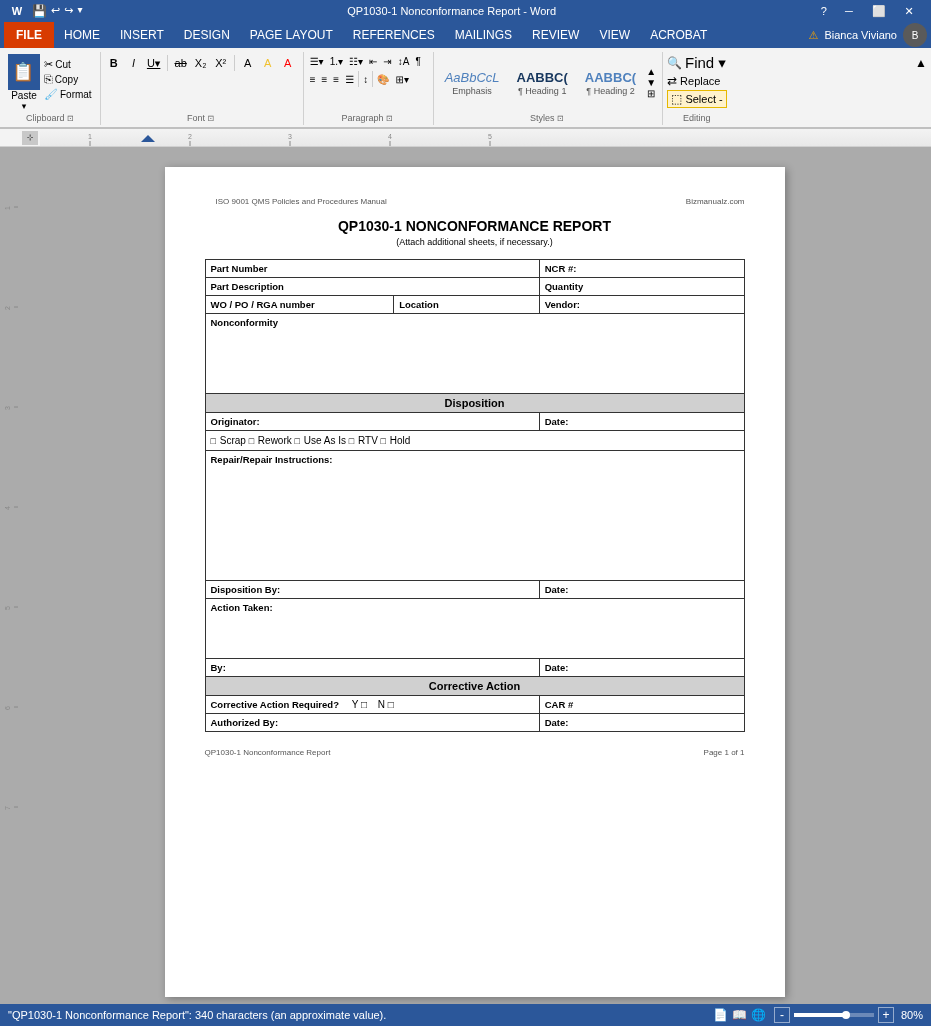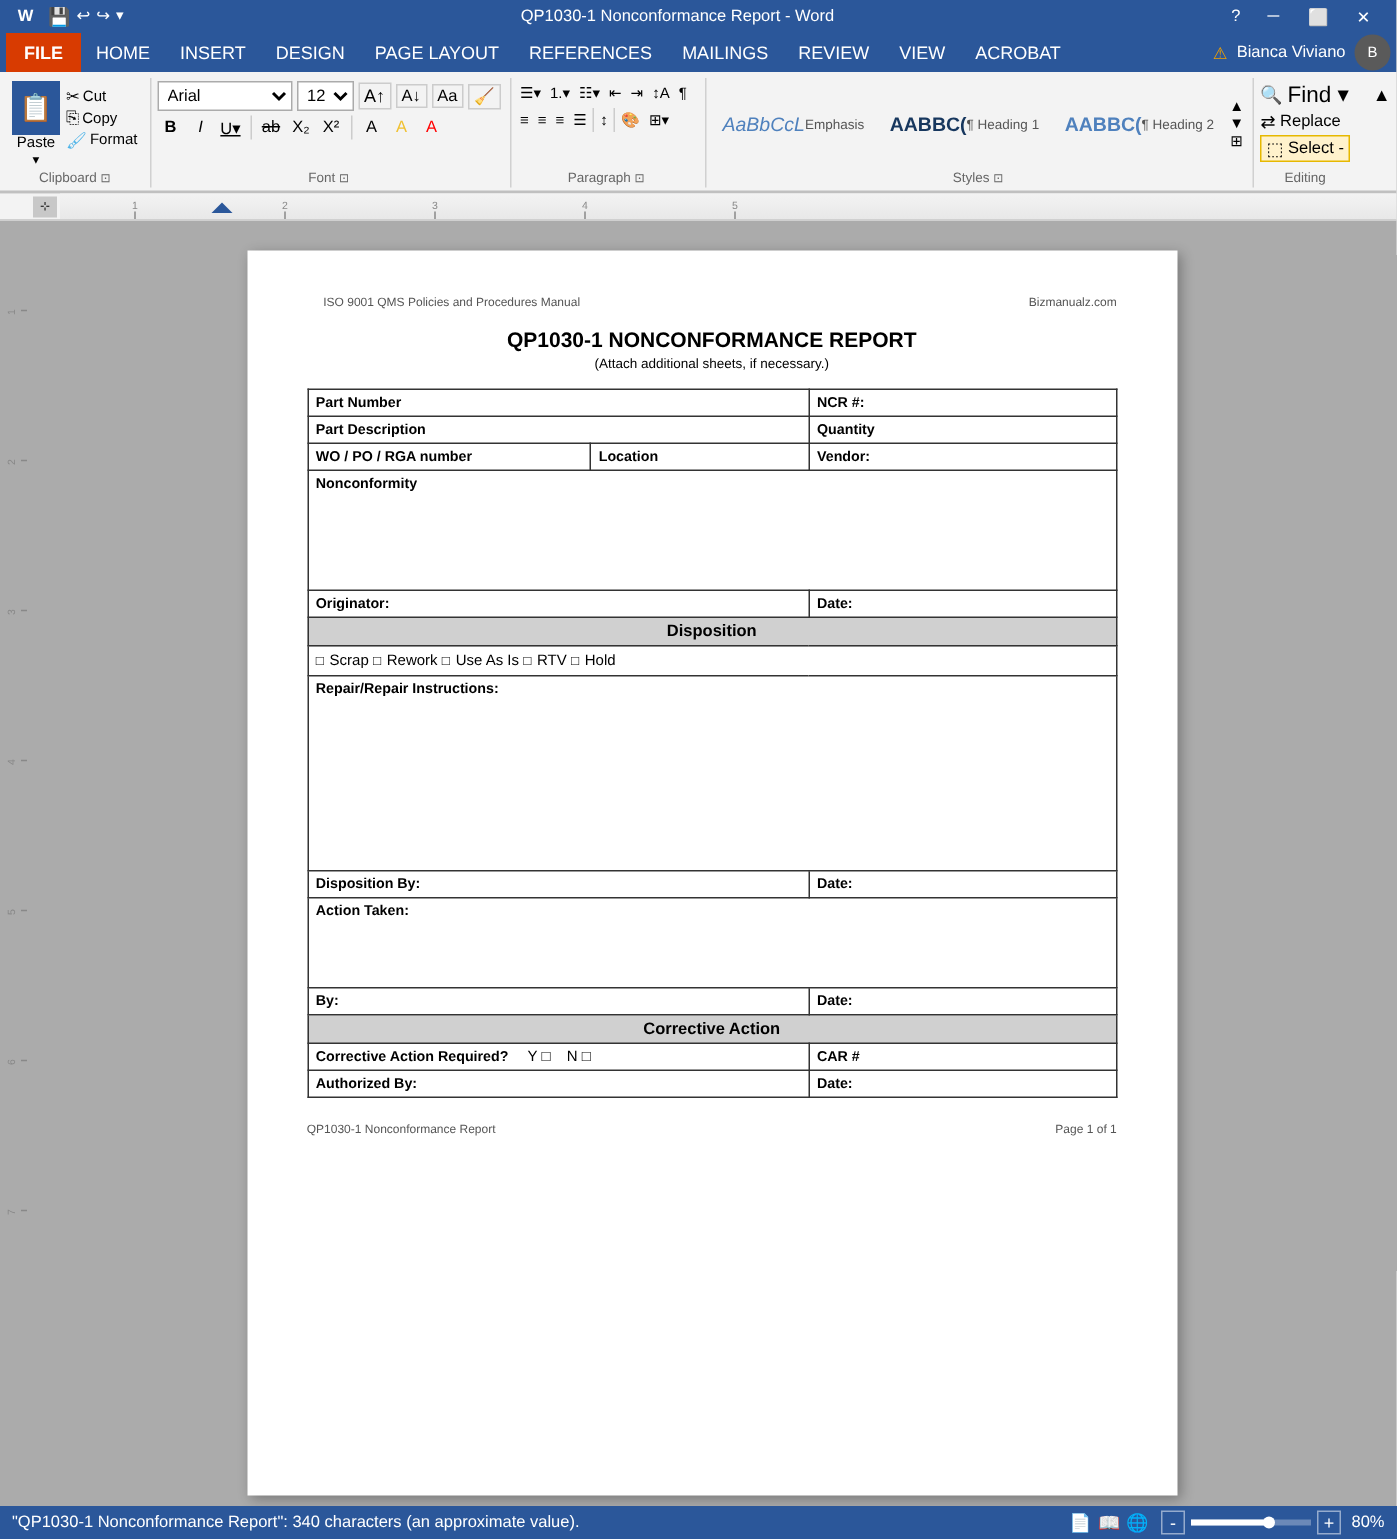--- a/index.html
+++ b/index.html
@@ -77,21 +77,21 @@
       width: 18px; height: 18px;
       display: flex; align-items: center; justify-content: center;
       font-size: 11px; cursor: pointer; border: 1px solid transparent;
       background: transparent;
     }
     .bold-btn { font-weight: bold; }
     .italic-btn { font-style: italic; }
     .underline-btn { text-decoration: underline; }
     .style-item {
       display: flex;
-      flex-direction: row;
+      flex-direction: column;
       align-items: center;
       padding: 2px 6px;
       cursor: pointer;
       border: 1px solid transparent;
       min-width: 60px;
     }
     .style-label { font-size: 9px; color: #555; margin-top: 1px; text-align: center; }
     .style-preview-em { font-style: italic; color: #4f81bd; font-size: 13px; }
     .style-preview-h1 { font-weight: bold; font-size: 13px; color: #17375e; }
     .style-preview-h2 { font-weight: bold; font-size: 12px; color: #4f81bd; }
@@ -307,32 +307,20 @@
           <div style="display:flex;align-items:center;gap:2px;cursor:pointer;font-size:10px;"><span style="font-size:11px;">✂</span> Cut</div>
           <div style="display:flex;align-items:center;gap:2px;cursor:pointer;font-size:10px;"><span style="font-size:11px;">⎘</span> Copy</div>
           <div style="display:flex;align-items:center;gap:2px;cursor:pointer;font-size:10px;"><span style="font-size:11px;color:#4fb4e8;">🖌</span> Format</div>
         </div>
       </div>
       <div class="rg-label">Clipboard <span style="font-size:8px;">⊡</span></div>
     </div>
 
     <div class="rg" style="min-width:160px;">
       <div class="rg-inner" style="flex-direction:column; align-items:flex-start; gap:2px;">
-        <div style="display:flex;align-items:center;gap:3px;">
-          <select class="font-select">
-            <option>Arial</option>
-          </select>
-          <select class="size-select">
-            <option>12</option>
-          </select>
-          <span style="cursor:pointer;font-size:12px;border:1px solid #ccc;padding:1px 3px;">A↑</span>
-          <span style="cursor:pointer;font-size:11px;border:1px solid #ccc;padding:1px 3px;">A↓</span>
-          <span style="cursor:pointer;font-size:11px;border:1px solid #ccc;padding:1px 3px;">Aa</span>
-          <span style="cursor:pointer;font-size:11px;border:1px solid #ccc;padding:1px 3px;">🧹</span>
-        </div>
         <div style="display:flex;align-items:center;gap:2px;">
           <button class="ribbon-mini-btn bold-btn">B</button>
           <button class="ribbon-mini-btn italic-btn">I</button>
           <button class="ribbon-mini-btn underline-btn">U▾</button>
           <span style="width:1px;height:16px;background:#ccc;margin:0 2px;"></span>
           <button class="ribbon-mini-btn" style="text-decoration:line-through;">ab</button>
           <button class="ribbon-mini-btn">X₂</button>
           <button class="ribbon-mini-btn">X²</button>
           <span style="width:1px;height:16px;background:#ccc;margin:0 2px;"></span>
           <button class="ribbon-mini-btn">A</button>
@@ -502,31 +490,31 @@
           </td>
         </tr>
 
         <tr class="tall-row">
           <td colspan="3">
             <span class="field-label">Nonconformity</span>
           </td>
         </tr>
 
         <tr>
+          <td colspan="3" class="section-header">
+            <span>Disposition</span>
+          </td>
+        </tr>
+
+        <tr>
           <td colspan="2">
             <span class="field-label">Originator:</span>
           </td>
           <td>
             <span class="field-label">Date:</span>
-          </td>
-        </tr>
-
-        <tr>
-          <td colspan="3" class="section-header">
-            <span>Disposition</span>
           </td>
         </tr>
 
         <tr class="checkbox-row">
           <td colspan="3">
             <span class="checkbox-sym">□</span>
             <span> Scrap   </span>
             <span class="checkbox-sym">□</span>
             <span> Rework   </span>
             <span class="checkbox-sym">□</span>

